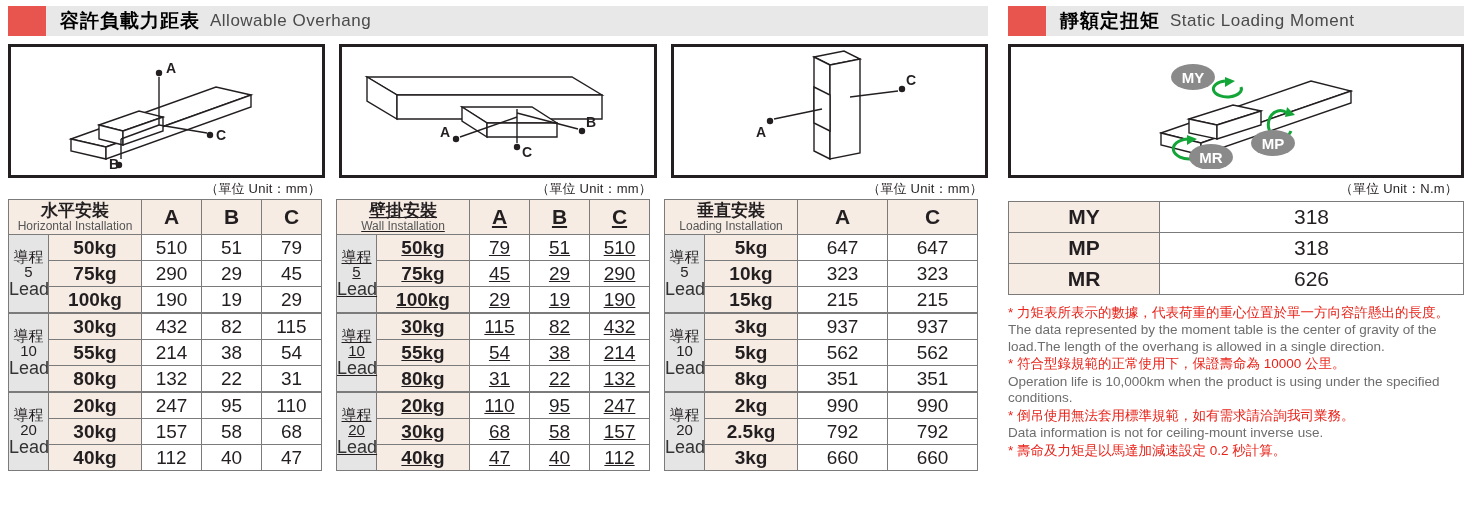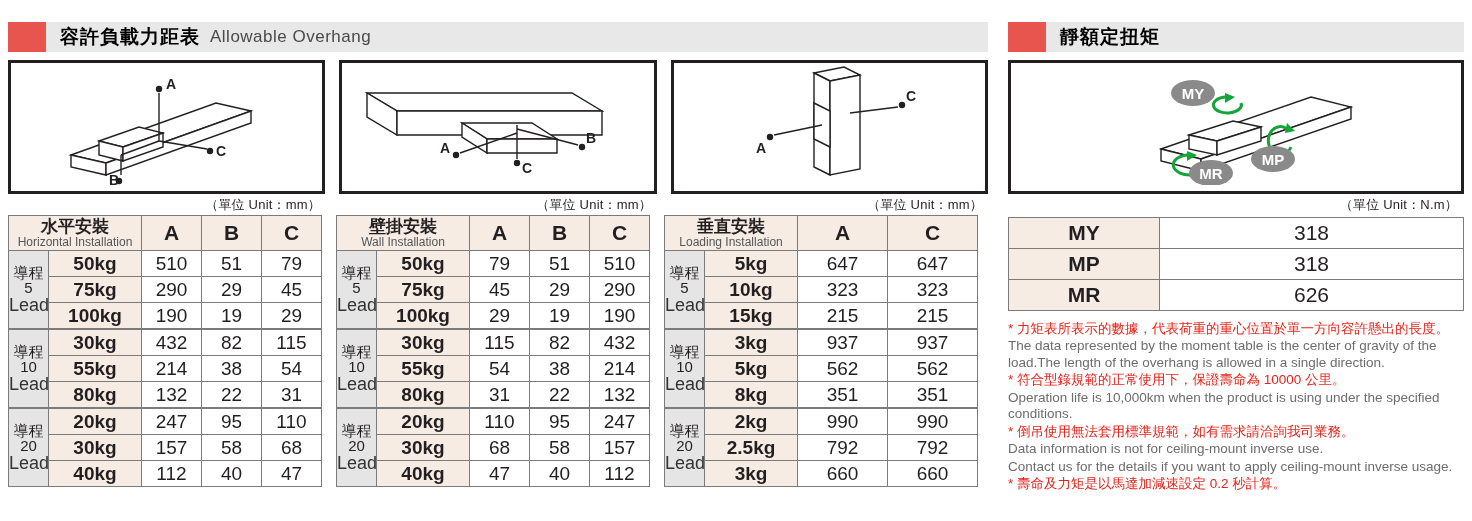--- a/index.html
+++ b/index.html
@@ -3,21 +3,21 @@
 <meta charset="utf-8">
 <style>
   html,body{margin:0;padding:0;}
   body{
     width:1472px;height:521px;
     background:#ffffff;
     font-family:"Liberation Sans", sans-serif;
     color:#231f20;
     overflow:hidden;
   }
-  .page{position:relative;width:1472px;height:502px;margin-top:16px;}
+  .page{position:relative;width:1472px;height:502px;}
 
   
   .sec-head{
     display:flex;align-items:stretch;height:30px;
     background:#e8e8e8;
   }
   .sec-head .swatch{width:38px;background:#e8554e;}
   .sec-head .bar{flex:1;background:#e8e8e8;display:flex;align-items:center;padding-left:14px;}
   .sec-head .cn{font-size:19px;font-weight:bold;letter-spacing:1px;color:#000;}
   .sec-head .en{font-size:17px;color:#4a4a4a;margin-left:10px;letter-spacing:.5px;}
@@ -256,21 +256,21 @@
         </tr>
         <tr>
           <td class="kg">40kg</td>
           <td class="val">112</td>
           <td class="val">40</td>
           <td class="val">47</td>
         </tr>
       </tbody>
         </table>
 
-      <table class="spec" style="width:313px;">
+      <table class="spec" style="width:313px;text-decoration:underline;">
         <colgroup>
             <col style="width:40px">
             <col style="width:93px">
             <col style="width:60px">
             <col style="width:60px">
             <col style="width:60px">
           </colgroup>
         <tbody>
             <tr>
           <td class="hdr label" colspan="2">
@@ -434,20 +434,21 @@
 
     </div>
   </div>
 
   <div class="right">
 
     <div class="sec-head">
       <div class="swatch"></div>
       <div class="bar">
         <span class="cn">靜額定扭矩</span>
+        <span class="en">Static Loading Moment</span>
       </div>
     </div>
 
     <div class="dbox" style="width:450px;margin-top:8px;height:128px;">
       <svg width="444" height="122" viewBox="0 0 444 122">
         <g fill="none" stroke="#231f20" stroke-width="1.4">
           <polygon points="150,86 300,34 340,44 190,96" fill="#ffffff"></polygon>
           <polygon points="150,86 190,96 190,108 150,98" fill="#ffffff"></polygon>
           <polygon points="190,96 340,44 340,56 190,108" fill="#ffffff"></polygon>
           <polygon points="178,72 222,58 250,64 206,78" fill="#ffffff"></polygon>
@@ -494,18 +495,17 @@
     </tbody>
       </table>
 
     <div class="notes">
       <p class="red">* 力矩表所表示的數據，代表荷重的重心位置於單一方向容許懸出的長度。</p>
       <p class="gray">The data represented by the moment table is the center of gravity of the load.The length of the overhang is allowed in a single direction.</p>
       <p class="red">* 符合型錄規範的正常使用下，保證壽命為 10000 公里。</p>
       <p class="gray">Operation life is 10,000km when the product is using under the specified conditions.</p>
       <p class="red">* 倒吊使用無法套用標準規範，如有需求請洽詢我司業務。</p>
       <p class="gray">Data information is not for ceiling-mount inverse use.</p>
-      <p class="gray">Contact us for the details if you want to apply ceiling-mount inverse usage.</p>
       <p class="red">* 壽命及力矩是以馬達加減速設定 0.2 秒計算。</p>
     </div>
   </div>
 
 </div>
 
 </body></html>

